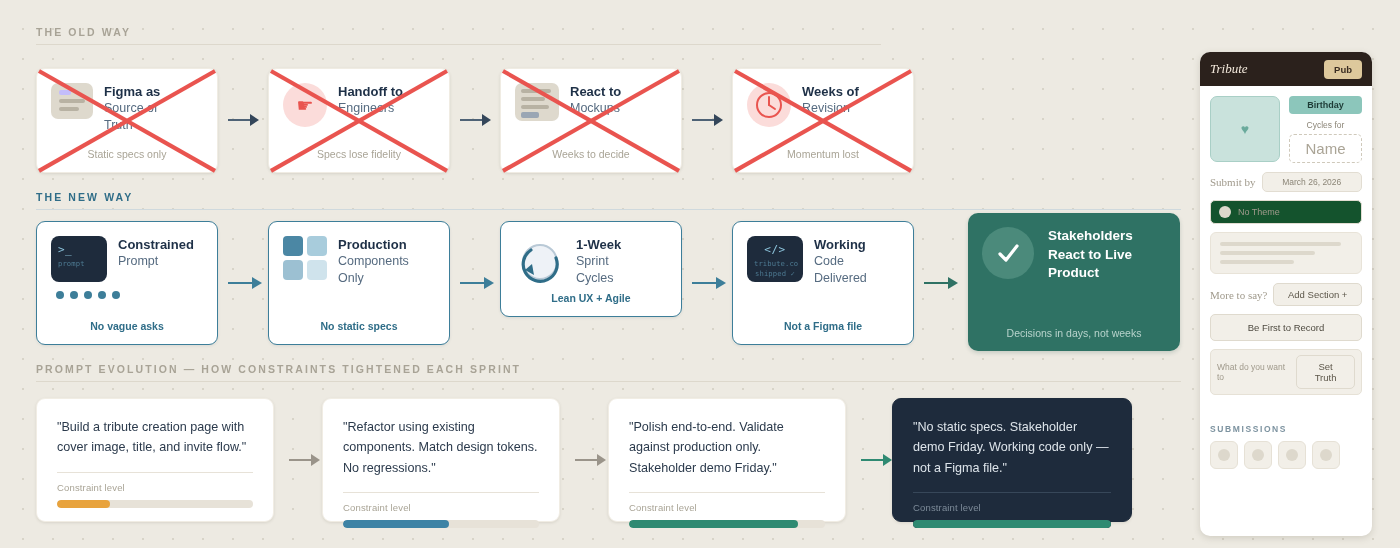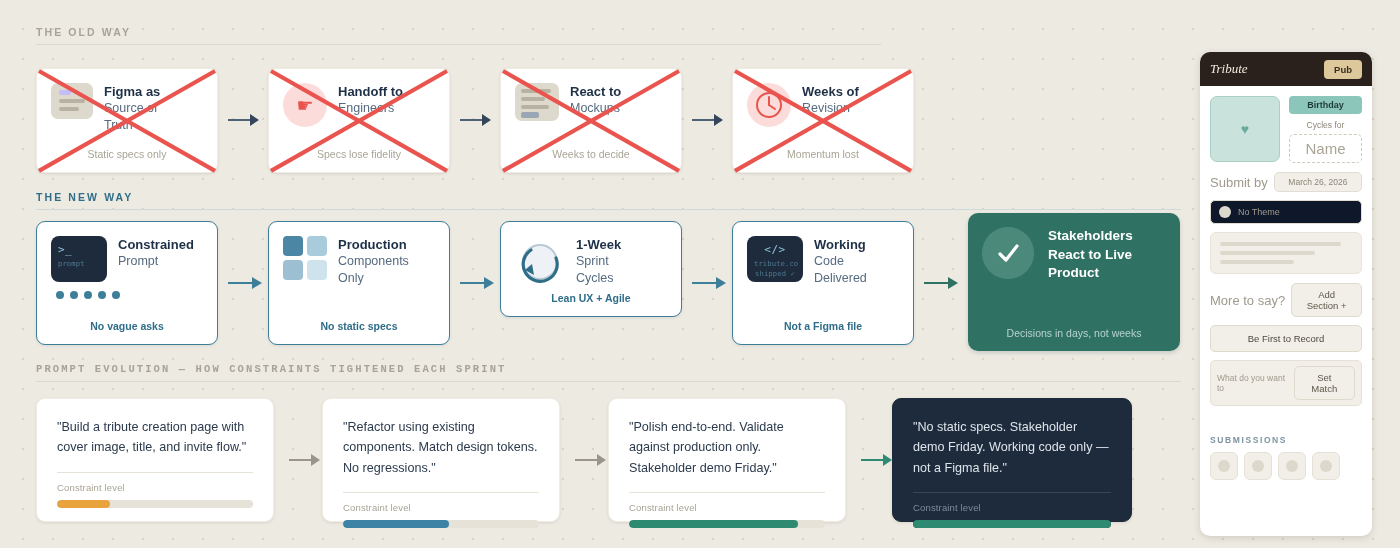--- a/index.html
+++ b/index.html
@@ -21,21 +21,21 @@
   .sec-head .lbl {
     font-size: 10.5px; font-weight: bold; letter-spacing: 2.1px;
   }
   .sec-head .rule {
     height: 1px; margin-top: 6px;
   }
   .old-head .lbl  { color: #a8a396; }
   .old-head .rule { background: #ddd8cc; }
   .new-head .lbl  { color: #2f6d88; }
   .new-head .rule { background: #cfd9dd; }
-  .evo-head .lbl  { color: #a8a396; font-family: Liberation Mono, monospace; }
+  .evo-head .lbl  { color: #a8a396; }
   .evo-head .rule { background: #ddd8cc; }
 
   
   .card {
     position: absolute; background: #ffffff; border-radius: 9px;
   }
   .card.old {
     box-shadow: 0 1px 3px rgba(80,70,50,.14);
     border: 1px solid #f0ece3;
   }
@@ -158,27 +158,27 @@
   .tp-chip {
     background: #8cc6bb; color: #1d3b36; font-size: 9px; font-weight: bold;
     border-radius: 4px; padding: 4px 0; text-align: center;
   }
   .tp-for { font-size: 8.5px; color: #8c8678; margin-top: 6px; text-align: center; }
   .tp-namebox {
     margin-top: 4px; border: 1.2px dashed #cfc9bb; border-radius: 5px;
     font-size: 15px; color: #aaa496; text-align: center; padding: 5px 0;
   }
   .tp-row { display: flex; align-items: center; gap: 6px; margin-top: 9px; }
-  .tp-rowlabel { font-size: 13px; color: #a09a8c; white-space: nowrap; }
+  .tp-rowlabel { font-size: 11px; color: #a09a8c; white-space: nowrap; font-family: Liberation Serif, serif; }
   .tp-field {
     flex: 1; background: #f2efe8; border: 1px solid #e2ddd2; border-radius: 5px;
     font-size: 8.5px; color: #8c8678; text-align: center; padding: 4px 0;
   }
   .tp-theme {
-    margin-top: 8px; background: #0f172a; border: 1px solid #e2ddd2; border-radius: 5px;
+    margin-top: 8px; background: #14532d; border: 1px solid #e2ddd2; border-radius: 5px;
     display: flex; align-items: center; gap: 7px; padding: 5px 8px;
   }
   .tp-swatch { width: 12px; height: 12px; border-radius: 50%; background: #ddd8cc; display:block; }
   .tp-themelabel { font-size: 9px; color: #a09a8c; }
   .tp-block {
     margin-top: 8px; background: #f2efe8; border: 1px solid #e8e3d8; border-radius: 6px;
     padding: 9px 9px; height: 42px;
   }
   .tp-line { height: 4px; border-radius: 2px; background: #ddd8cc; margin-bottom: 5px; display:block; }
   .tp-btn {
@@ -523,21 +523,21 @@
 
     <div class="tp-row">
       <div class="tp-rowlabel">More to say?</div>
       <div class="tp-btn" style="flex:1;">Add Section +</div>
     </div>
 
     <div class="tp-wide">Be First to Record</div>
 
     <div class="tp-prompt">
       <span class="tp-prompt-txt">What do you want to</span>
-      <span class="tp-btn">Set Match</span>
+      <span class="tp-btn">Set Truth</span>
     </div>
 
     <div class="tp-subs-title">SUBMISSIONS</div>
     <div class="tp-subs">
       <div class="tp-sub">
           <i></i>
         </div>
       <div class="tp-sub">
           <i></i>
         </div>

